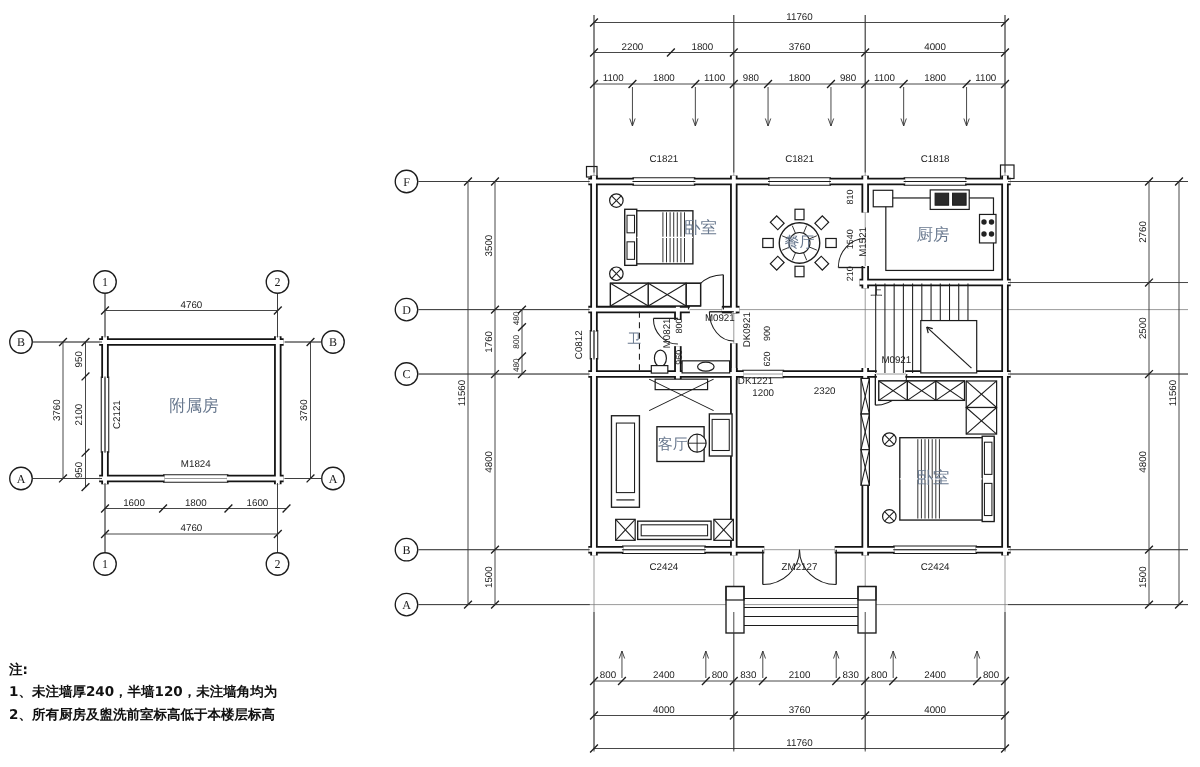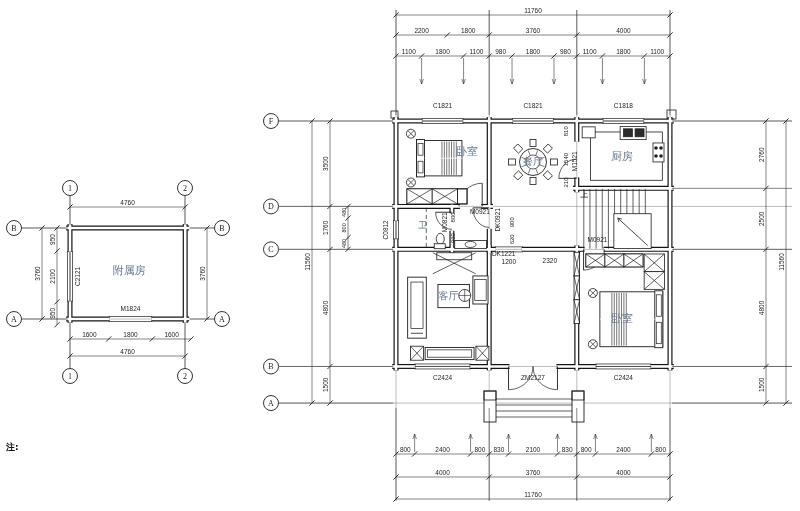--- a/index.html
+++ b/index.html
@@ -548,14 +548,16 @@
         <text x="503.646" y="255.93200000000002" fill="#1c1c1c" font-size="6.5" text-anchor="middle" font-family="&quot;Liberation Sans&quot;,sans-serif">DK1221</text>
         <text x="508.772" y="263.98400000000004" fill="#1c1c1c" font-size="6.5" text-anchor="middle" font-family="&quot;Liberation Sans&quot;,sans-serif">1200</text>
         <text x="549.78" y="262.52" fill="#1c1c1c" font-size="6.5" text-anchor="middle" font-family="&quot;Liberation Sans&quot;,sans-serif">2320</text>
         <text x="129.29" y="273.98" fill="#68788e" font-size="11" text-anchor="middle" font-family="&quot;Liberation Serif&quot;,&quot;DejaVu Serif&quot;,serif">附属房</text>
         <text x="80.164" y="276.4" fill="#1c1c1c" font-size="6.5" text-anchor="middle" font-family="&quot;Liberation Sans&quot;,sans-serif" transform="rotate(-90 80.164 276.4)">C2121</text>
         <text x="130.5" y="311.49" fill="#1c1c1c" font-size="6.5" text-anchor="middle" font-family="&quot;Liberation Sans&quot;,sans-serif">M1824</text>
       </g>
     </svg>
   <div id="notes">
     <div>注:</div>
+    <div>1、未注墙厚240，半墙120，未注墙角均为</div>
+    <div>2、所有厨房及盥洗前室标高低于本楼层标高</div>
   </div>
 </div>
 
 </body></html>

